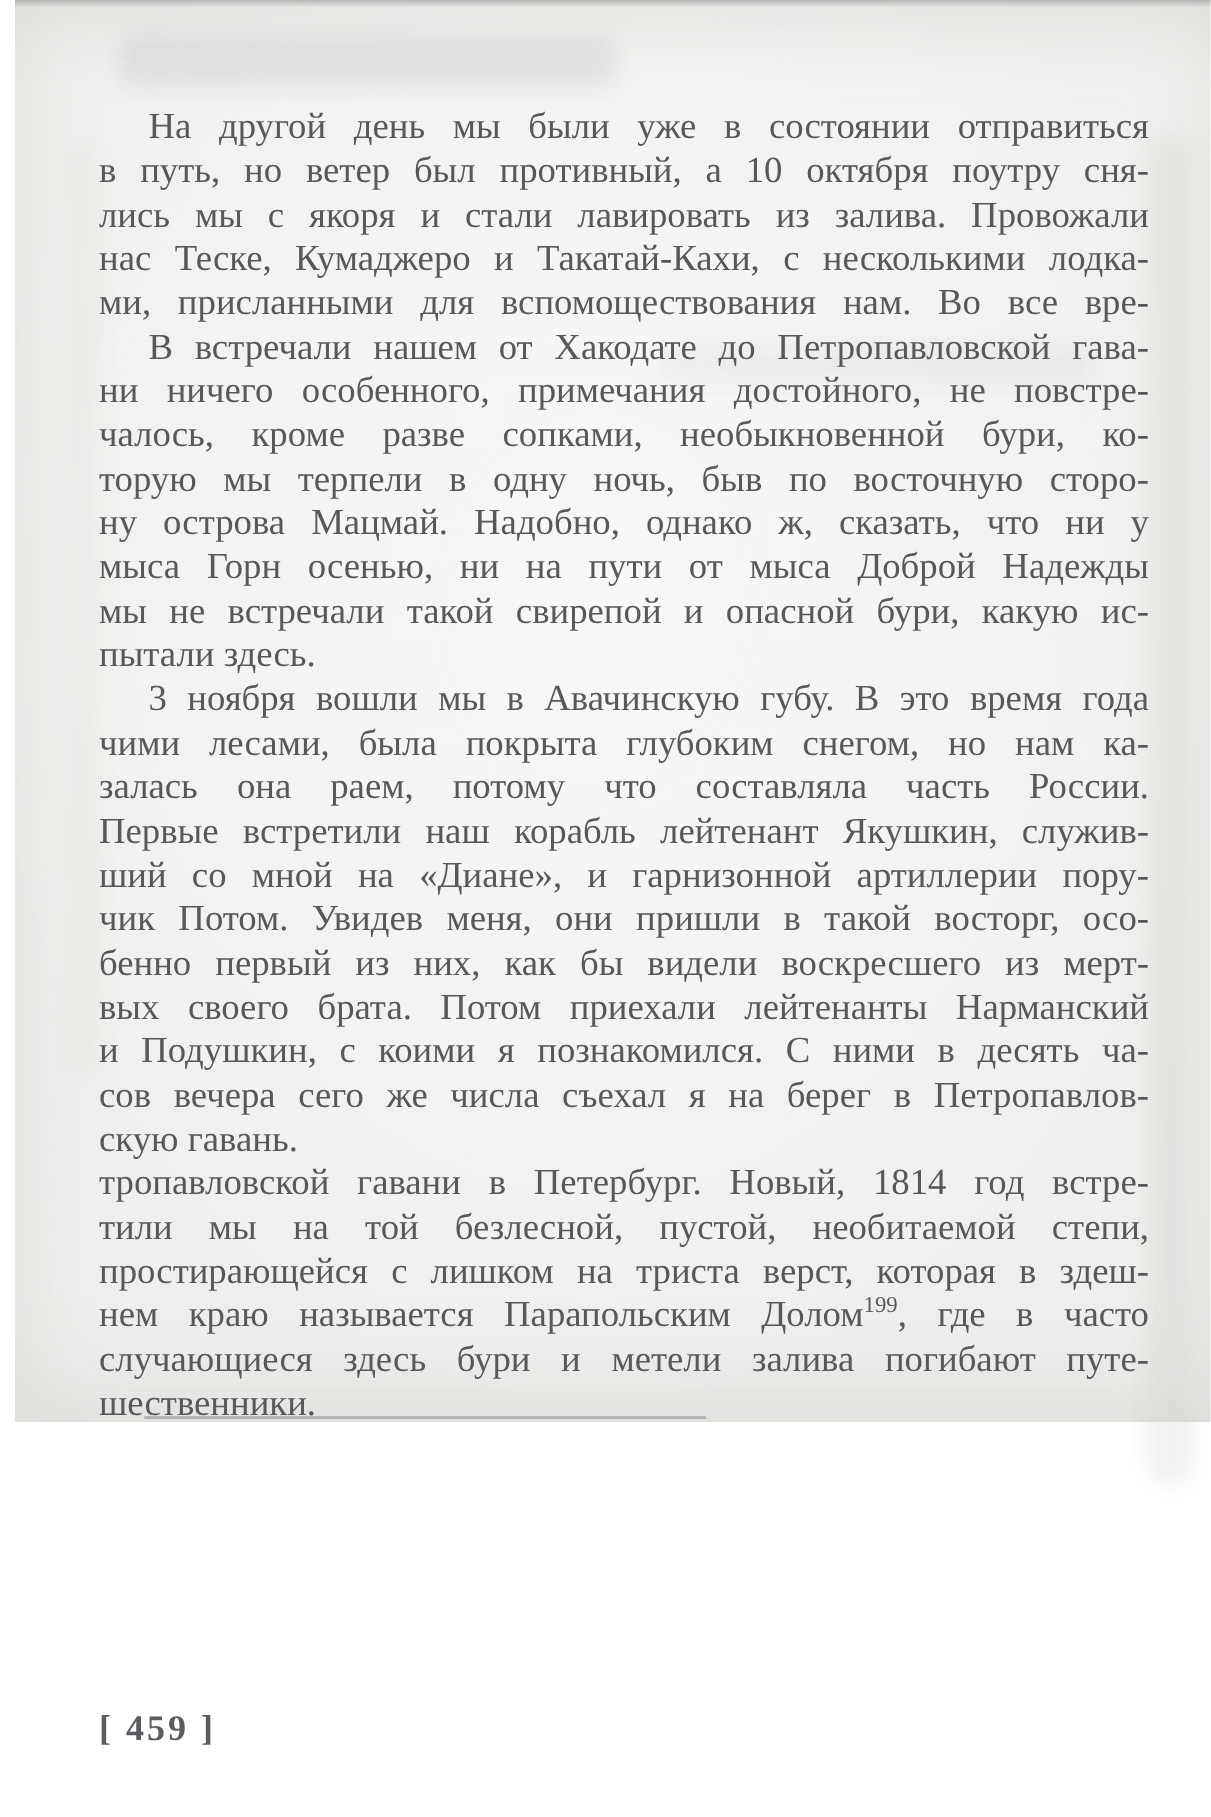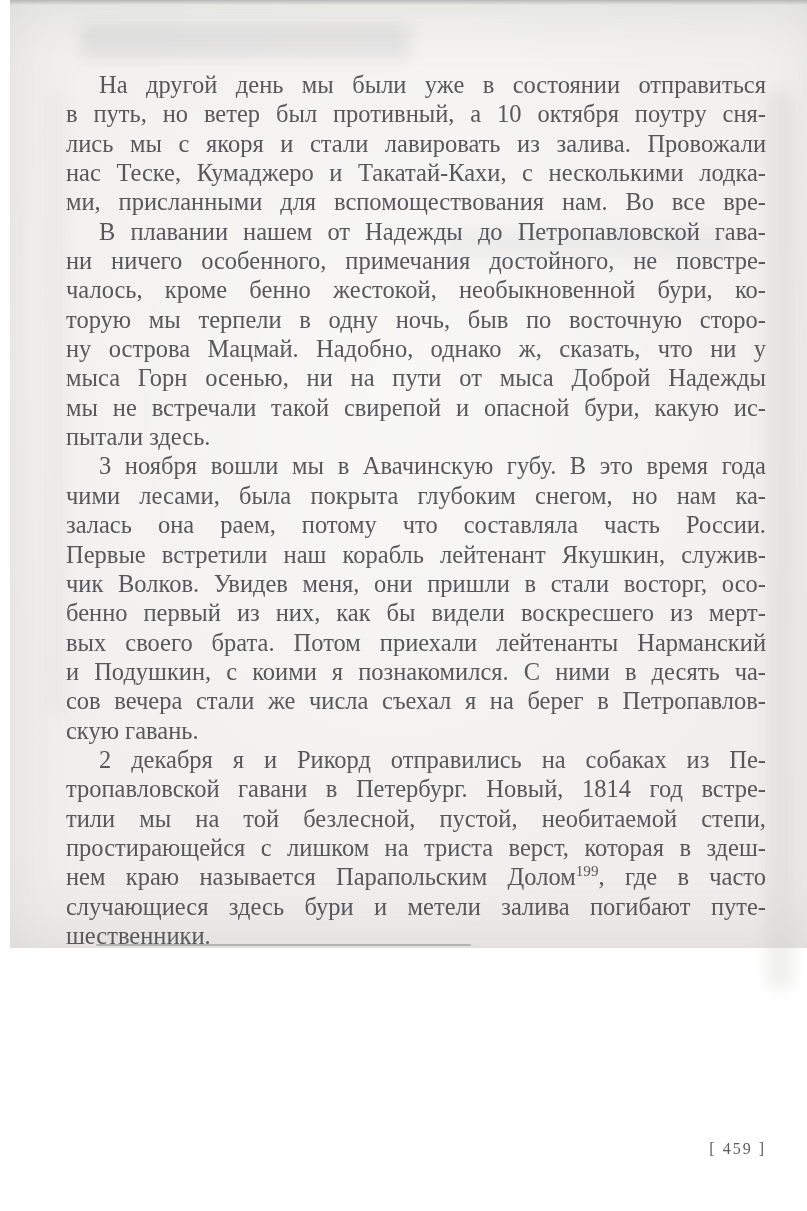--- a/index.html
+++ b/index.html
@@ -72,61 +72,62 @@
     font-size: 0.62em;
     line-height: 0;
     vertical-align: super;
     letter-spacing: 0;
   }
   .page-number {
     position: absolute;
     left: 56px;
     top: 1140px;
     width: 700px;
-    text-align: right;
+    text-align: left;
     color: #5c5c60;
-    font-size: 16px;
+    font-size: 24px;
     letter-spacing: 2px;
+    font-weight: bold;
   }
 </style>
 </head>
 <body>
 
 <div class="page">
   <div class="edge-top"></div>
   <div class="smudge s1"></div>
   <div class="smudge s2"></div>
   <div class="smudge s3"></div>
   <div class="smudge s4"></div>
 
   <div class="text-block">
       <div class="line first">На другой день мы были уже в состоянии отправиться</div>
       <div class="line">в путь, но ветер был противный, а 10 октября поутру сня-</div>
       <div class="line">лись мы с якоря и стали лавировать из залива. Провожали</div>
       <div class="line">нас Теске, Кумаджеро и Такатай-Кахи, с несколькими лодка-</div>
       <div class="line">ми, присланными для вспомоществования нам. Во все вре-</div>
-      <div class="line first">В плавании нашем от Надежды до Петропавловской гава-</div>
+      <div class="line first">В встречали нашем от Хакодате до Петропавловской гава-</div>
       <div class="line">ни ничего особенного, примечания достойного, не повстре-</div>
-      <div class="line">чалось, кроме бенно жестокой, необыкновенной бури, ко-</div>
+      <div class="line">чалось, кроме разве сопками, необыкновенной бури, ко-</div>
       <div class="line">торую мы терпели в одну ночь, быв по восточную сторо-</div>
       <div class="line">ну острова Мацмай. Надобно, однако ж, сказать, что ни у</div>
       <div class="line">мыса Горн осенью, ни на пути от мыса Доброй Надежды</div>
       <div class="line">мы не встречали такой свирепой и опасной бури, какую ис-</div>
       <div class="line last">пытали здесь.</div>
       <div class="line first">3 ноября вошли мы в Авачинскую губу. В это время года</div>
       <div class="line">чими лесами, была покрыта глубоким снегом, но нам ка-</div>
       <div class="line">залась она раем, потому что составляла часть России.</div>
       <div class="line">Первые встретили наш корабль лейтенант Якушкин, служив-</div>
-      <div class="line">чик Волков. Увидев меня, они пришли в стали восторг, осо-</div>
+      <div class="line">ший со мной на «Диане», и гарнизонной артиллерии пору-</div>
+      <div class="line">чик Потом. Увидев меня, они пришли в такой восторг, осо-</div>
       <div class="line">бенно первый из них, как бы видели воскресшего из мерт-</div>
       <div class="line">вых своего брата. Потом приехали лейтенанты Нарманский</div>
       <div class="line">и Подушкин, с коими я познакомился. С ними в десять ча-</div>
-      <div class="line">сов вечера стали же числа съехал я на берег в Петропавлов-</div>
+      <div class="line">сов вечера сего же числа съехал я на берег в Петропавлов-</div>
       <div class="line last">скую гавань.</div>
-      <div class="line first">2 декабря я и Рикорд отправились на собаках из Пе-</div>
       <div class="line">тропавловской гавани в Петербург. Новый, 1814 год встре-</div>
       <div class="line">тили мы на той безлесной, пустой, необитаемой степи,</div>
       <div class="line">простирающейся с лишком на триста верст, которая в здеш-</div>
       <div class="line">нем краю называется Парапольским Долом<sup>199</sup>, где в часто</div>
       <div class="line">случающиеся здесь бури и метели залива погибают путе-</div>
       <div class="line last">шественники.</div>
     </div>
 
   <div class="page-number">[ 459 ]</div>
 

